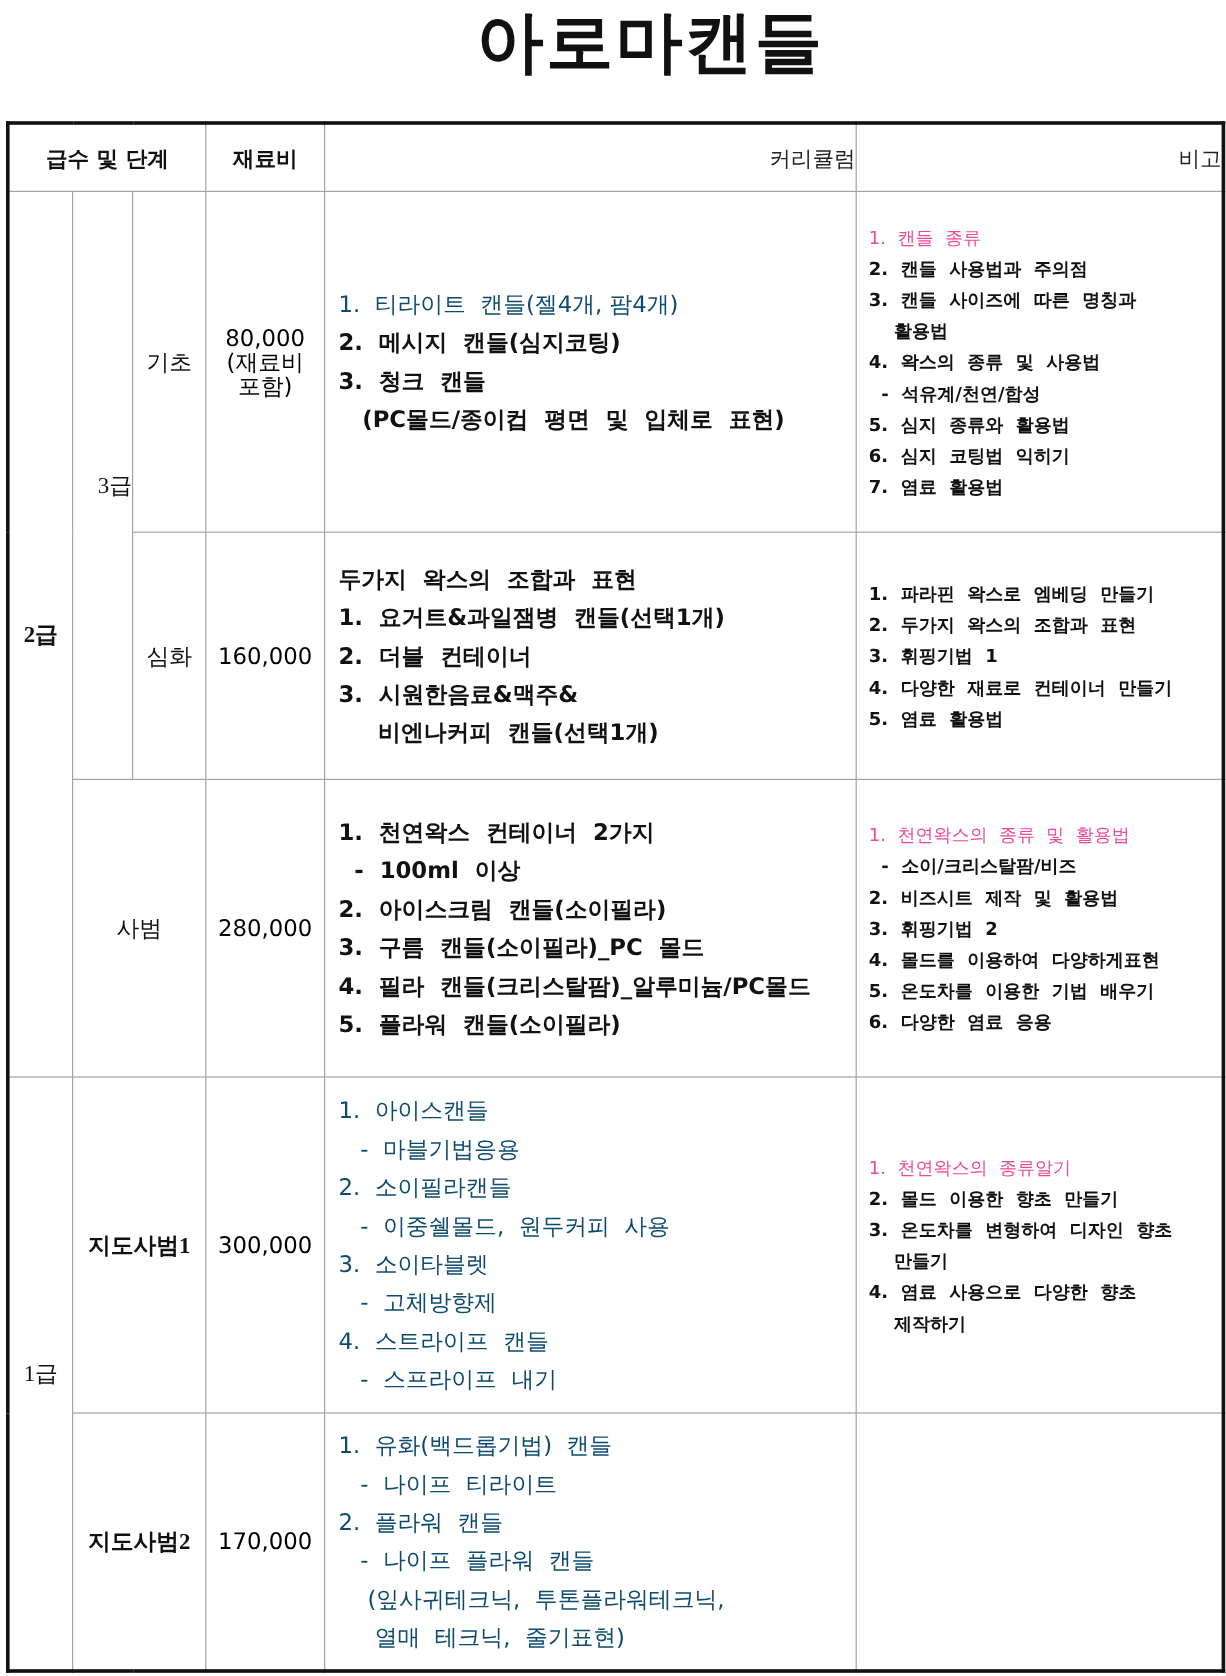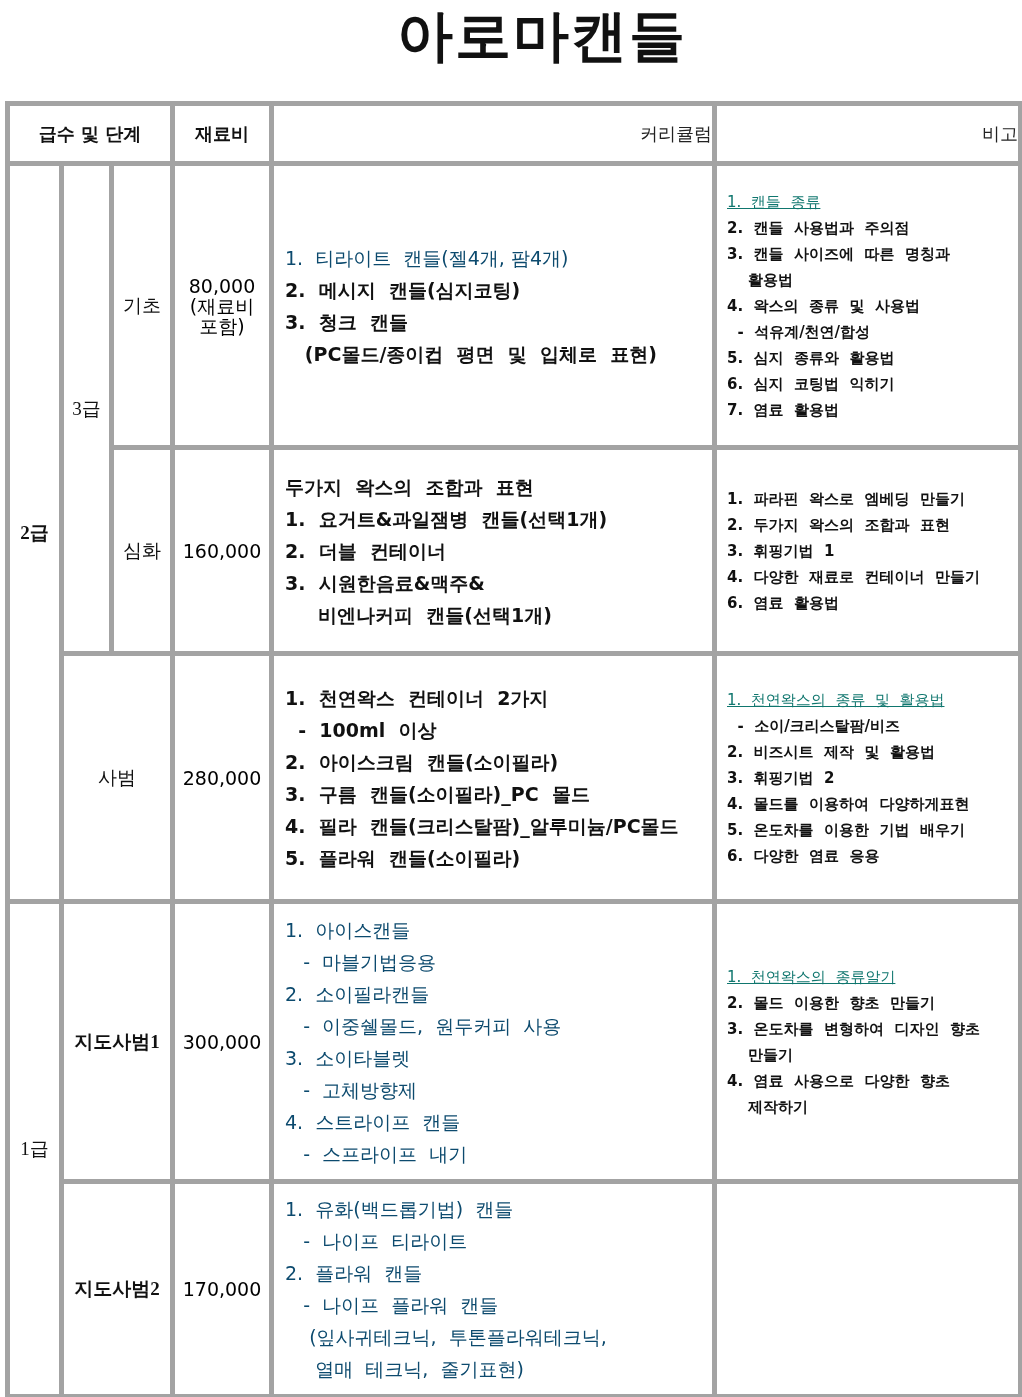--- a/index.html
+++ b/index.html
@@ -13,35 +13,35 @@
       text-align: center; font-size: 56px; font-weight: bold; line-height: 72px;
       letter-spacing: 2px;
       margin-left: 31px;
     }
     table.grid {
       position: absolute; left: 5px; top: 101px;
       width: 1013px; border-collapse: collapse; table-layout: fixed;
       border: 3px solid #111;
     }
     table.grid td, table.grid th {
-      border: 5px solid #a3a3a3; padding: 0; vertical-align: middle;
+      border: 1px solid #a3a3a3; padding: 0; vertical-align: middle;
     }
     th { font-weight: bold; font-size: 18px; height: 55px; }
     th.light { font-weight: normal; color: #222; text-align: right; }
     .center { text-align: center; font-family: Liberation Serif, serif; }
     .lvl { font-size: 19px; }
     .lvl.bold { font-weight: bold; }
     .fee { font-size: 19px; text-align: center; color: #000000; line-height: 20px; }
     .curr { padding-left: 11px !important; font-size: 19px; line-height: 32px; }
     .curr .line { white-space: pre; }
     .curr .b { font-weight: bold; }
     .curr .n { color: #0c4a6e; }
     .note { padding-left: 10px !important; font-size: 15px; line-height: 26px; }
     .note .line { white-space: pre; font-weight: bold; }
-    .note .line.light { font-weight: normal; color: #0f766e; text-decoration: underline; }
+    .note .line.light { font-weight: normal; color: #ec4899; }
   </style>
 </head>
 <body>
 
 <div class="title">아로마캔들</div>
 
 <table class="grid">
   <colgroup>
     <col style="width:54px">
     <col style="width:50px">
@@ -53,21 +53,21 @@
   <tbody>
       <tr style="height:57px">
     <th colspan="3">급수 및 단계</th>
     <th>재료비</th>
     <th class="light">커리큘럼</th>
     <th class="light">비고</th>
   </tr>
 
   <tr style="height:284px">
     <td rowspan="3" class="center lvl bold">2급</td>
-    <td rowspan="2" class="center lvl" style="vertical-align:middle; padding-top:0;">3급</td>
+    <td rowspan="2" class="center lvl" style="vertical-align:middle; padding-top:0;text-align:right;">3급</td>
     <td class="center lvl">기초</td>
     <td class="fee">
       <div>80,000</div>
       <div>(재료비</div>
       <div>포함)</div>
     </td>
     <td class="curr">
       <div class="line n">1.  티라이트  캔들(젤4개, 팜4개)</div>
       <div class="line b">2.  메시지  캔들(심지코팅)</div>
       <div class="line b">3.  청크  캔들</div>
@@ -94,21 +94,21 @@
       <div class="line b">1.  요거트&amp;과일잼병  캔들(선택1개)</div>
       <div class="line b">2.  더블  컨테이너</div>
       <div class="line b">3.  시원한음료&amp;맥주&amp;</div>
       <div class="line b">     비엔나커피  캔들(선택1개)</div>
     </td>
     <td class="note">
       <div class="line">1.  파라핀  왁스로  엠베딩  만들기</div>
       <div class="line">2.  두가지  왁스의  조합과  표현</div>
       <div class="line">3.  휘핑기법  1</div>
       <div class="line">4.  다양한  재료로  컨테이너  만들기</div>
-      <div class="line">6.  염료  활용법</div>
+      <div class="line">5.  염료  활용법</div>
     </td>
   </tr>
 
   <tr style="height:248px">
     <td colspan="2" class="center lvl">사범</td>
     <td class="fee">280,000</td>
     <td class="curr">
       <div class="line b">1.  천연왁스  컨테이너  2가지</div>
       <div class="line b">  -  100ml  이상</div>
       <div class="line b">2.  아이스크림  캔들(소이필라)</div>

